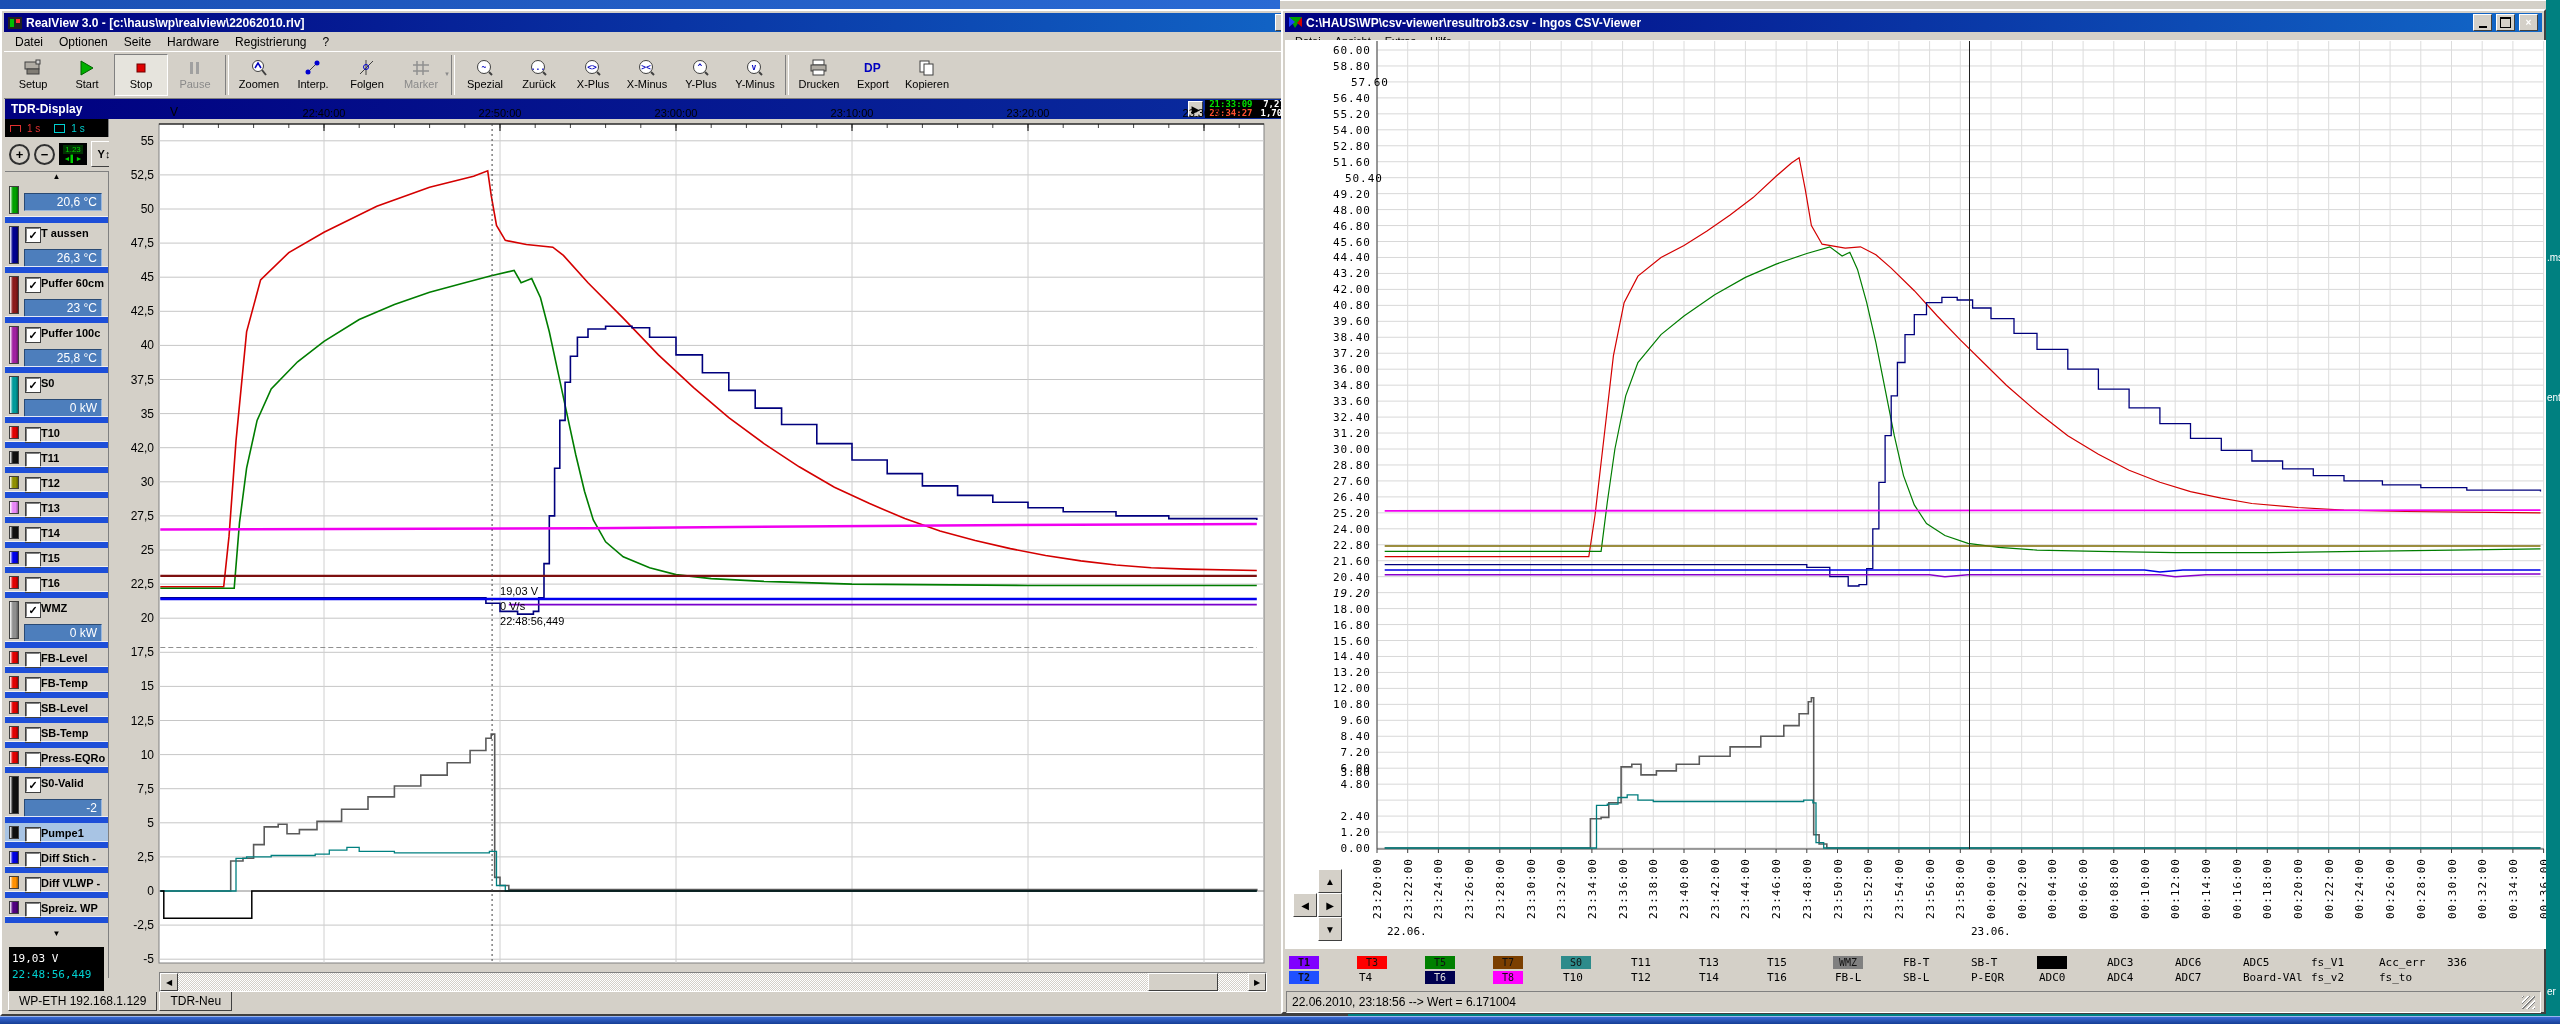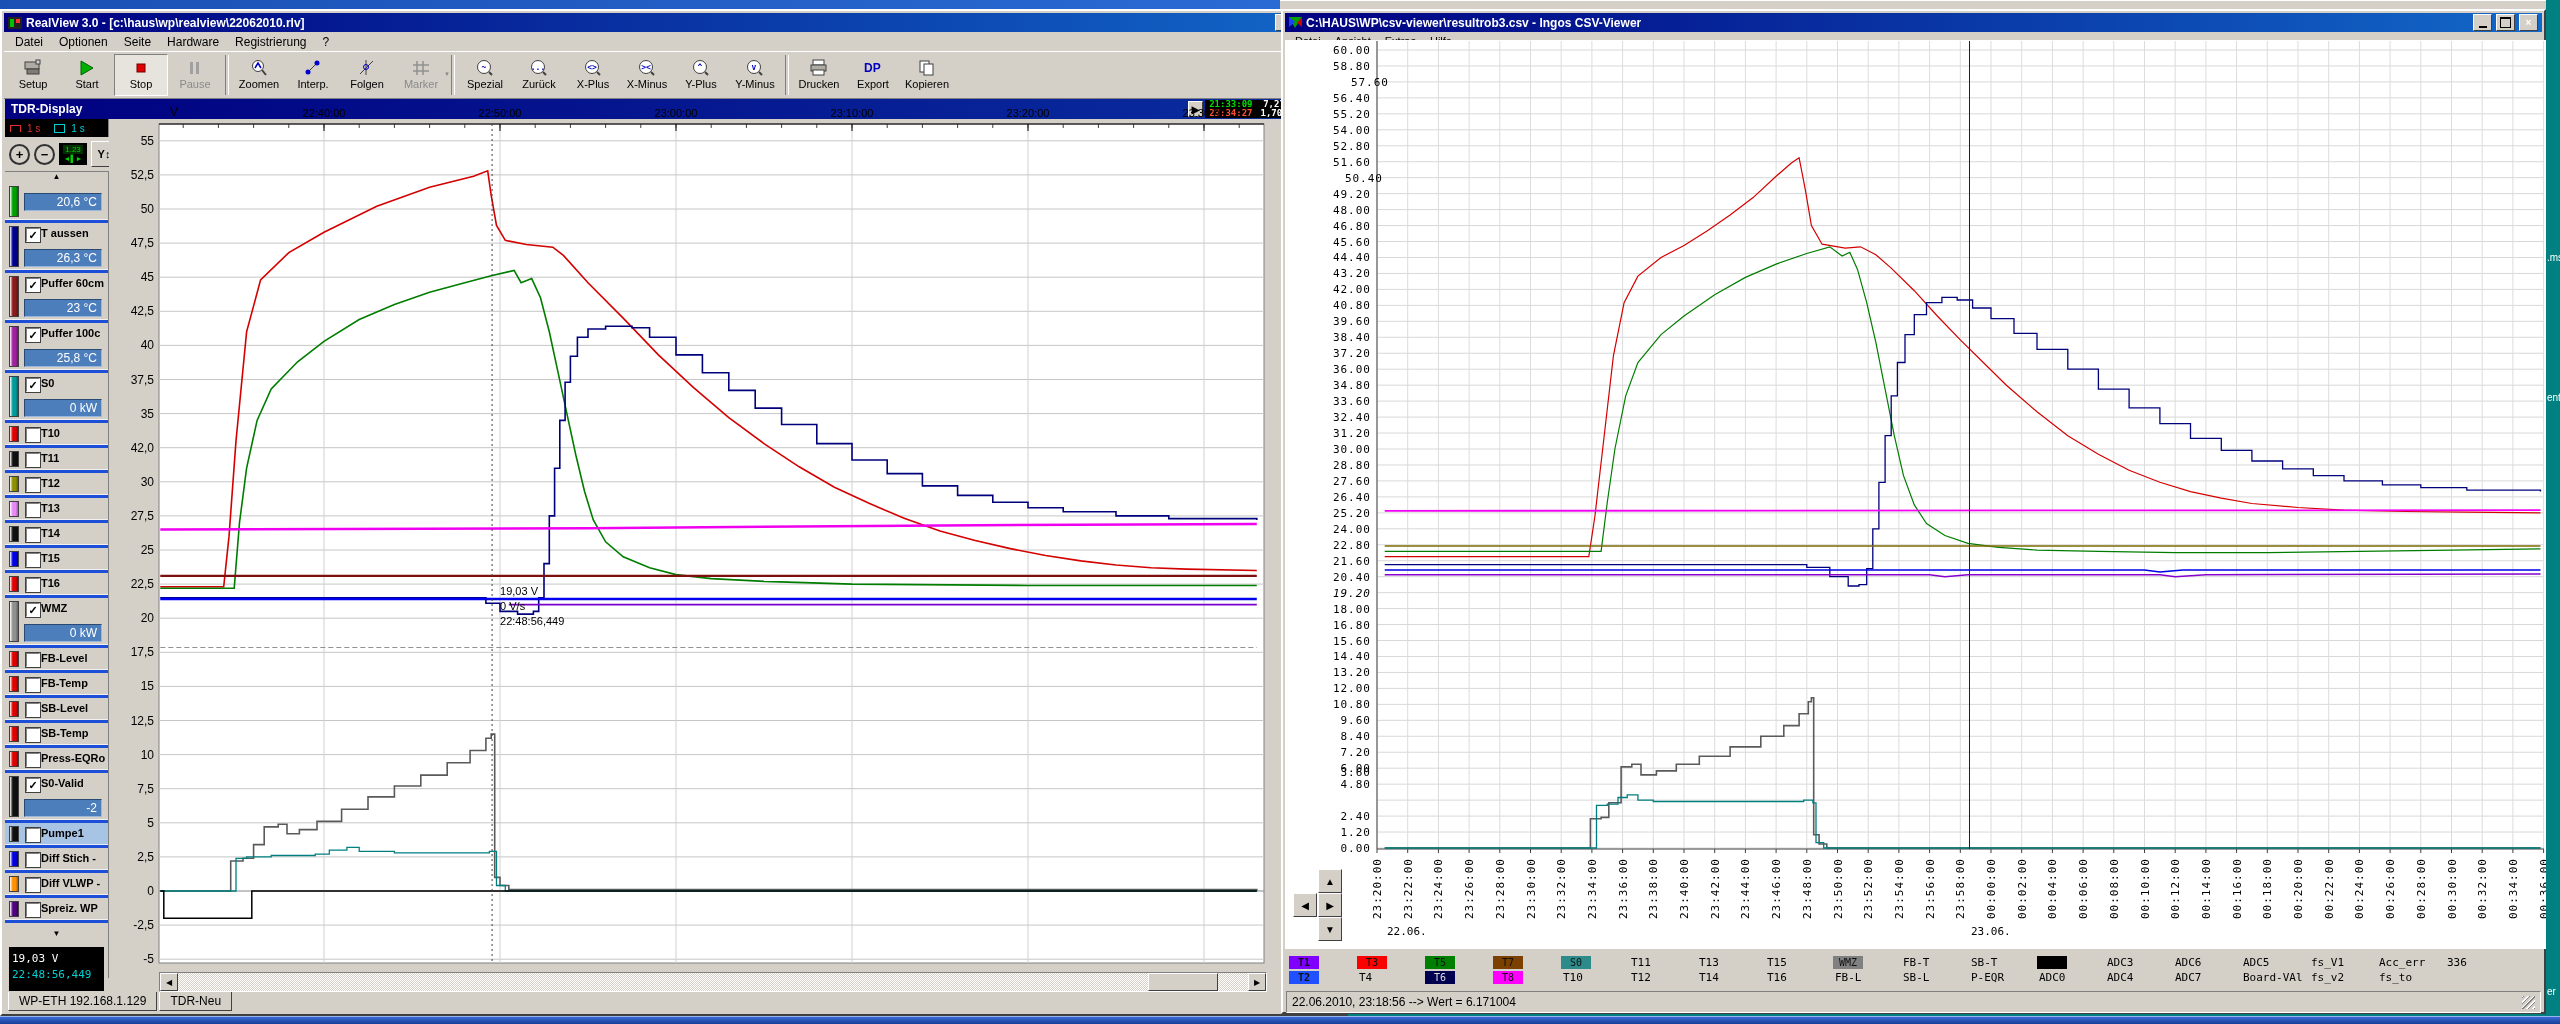--- a/index.html
+++ b/index.html
@@ -19,21 +19,21 @@
         padding-top:3px;box-sizing:border-box;border:1px solid transparent;font-size:11px;}
   .tbtn .ticon{height:20px;display:flex;align-items:center;justify-content:center;}
   .tbtn.pressed{border-color:#808080 #fff #fff #808080;background:#e6e4dd;}
   .tbtn.disabled{color:#8a8a8a;}
   .tsep{width:2px;height:40px;margin:0 3px;border-left:1px solid #808080;border-right:1px solid #fff;}
   .panelbar{background:linear-gradient(90deg,#000080,#0a2ea0);color:#fff;font-weight:bold;
             display:flex;align-items:center;padding:0 6px;}
   .chk{width:12px;height:12px;background:#fff;border:1px solid;border-color:#808080 #fff #fff #808080;
        outline:1px solid #404040;display:flex;align-items:center;justify-content:center;
        font-size:11px;line-height:1;font-weight:bold;}
-  .chrow{position:relative;border-bottom:3px solid #1d4ed8;box-sizing:border-box;}
+  .chrow{position:relative;border-bottom:6px solid #1d4ed8;box-sizing:border-box;}
   .chrow:after{content:"";position:absolute;left:0;right:0;bottom:0;height:1px;background:#fff;opacity:.7;}
   .cbar{position:absolute;left:4px;top:3px;bottom:3px;width:10px;border:1px solid #404040;box-sizing:border-box;}
   .chname{position:absolute;left:36px;top:4px;font-weight:bold;font-size:11px;white-space:nowrap;
           overflow:hidden;max-width:66px;}
   .chval{position:absolute;left:19px;right:6px;height:18px;background:#4d7ebc;color:#fff;
          border:1px solid;border-color:#2a4a74 #9ab6dc #9ab6dc #2a4a74;
          text-align:right;padding:1px 4px 0 0;box-sizing:border-box;font-size:12px;}
   .mono{font-family:"DejaVu Sans Mono",monospace;}
   .ylab{position:absolute;width:40px;text-align:right;font-size:12px;}
   .xlab{position:absolute;font-size:11px;text-align:center;}

